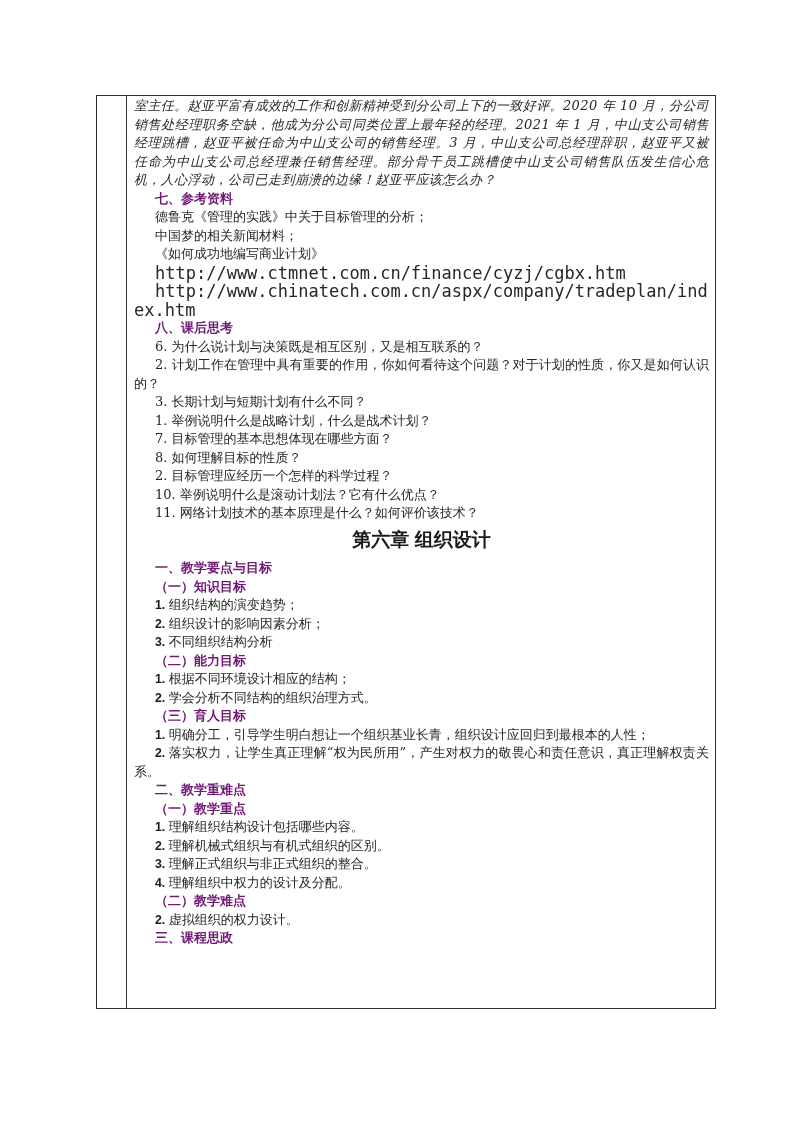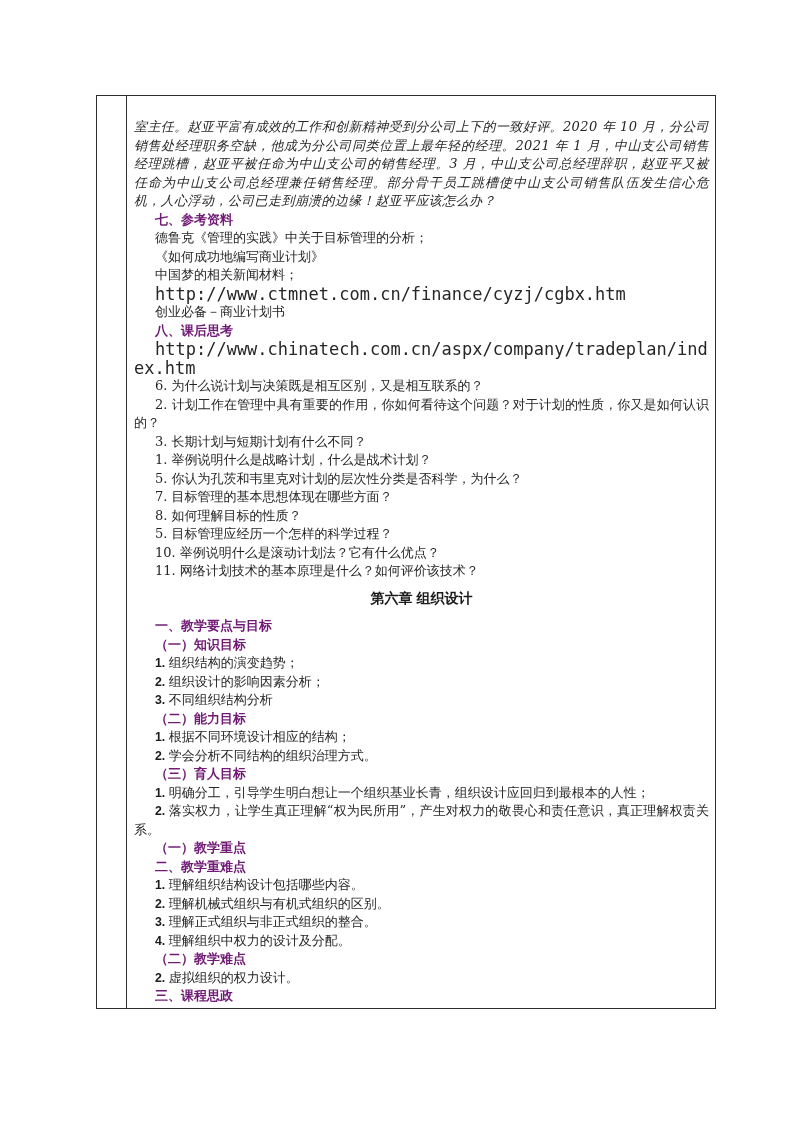--- a/index.html
+++ b/index.html
@@ -26,21 +26,20 @@
   }
   .side-col {
     width: 29px;
     border-right: 1px solid #2e2e2e;
     flex: 0 0 29px;
   }
   .content-col {
     flex: 1;
     padding: 1px 6px 0 7px;
     overflow: hidden;
-    margin-top: 21px;
   }
   p.blk {
     margin: 0;
     font-size: 13px;
     line-height: 18.5px;
     color: #262626;
     word-break: break-all;
   }
   p.case {
     text-align: justify;
@@ -62,21 +61,21 @@
     font-family: "DejaVu Sans Mono", "Liberation Mono", monospace;
     font-size: 17px;
   }
   p.q {
     text-indent: 21px;
     text-align: justify;
   }
   p.chapter {
     text-align: center;
     font-weight: bold;
-    font-size: 14px;
+    font-size: 19px;
     color: #1a1a1a;
     font-family: "Liberation Sans", "DejaVu Sans", sans-serif;
     margin: 8px 0 10px 0;
   }
   p.num {
     text-indent: 21px;
     text-align: justify;
   }
   p.num b {
     font-family: "Liberation Sans", "DejaVu Sans", sans-serif;
@@ -86,50 +85,48 @@
 </style>
 </head>
 <body>
 
 <div class="doc-table">
   <div class="side-col"></div>
   <div class="content-col" id="content-host">
       <p class="blk case">室主任。赵亚平富有成效的工作和创新精神受到分公司上下的一致好评。2020 年 10 月，分公司销售处经理职务空缺，他成为分公司同类位置上最年轻的经理。2021 年 1 月，中山支公司销售经理跳槽，赵亚平被任命为中山支公司的销售经理。3 月，中山支公司总经理辞职，赵亚平又被任命为中山支公司总经理兼任销售经理。部分骨干员工跳槽使中山支公司销售队伍发生信心危机，人心浮动，公司已走到崩溃的边缘！赵亚平应该怎么办？</p>
       <p class="blk h">七、参考资料</p>
       <p class="blk ref">德鲁克《管理的实践》中关于目标管理的分析；</p>
+      <p class="blk ref">中国梦的相关新闻材料；</p>
       <p class="blk ref">《如何成功地编写商业计划》</p>
-      <p class="blk ref">中国梦的相关新闻材料；</p>
       <p class="blk url">http://www.ctmnet.com.cn/finance/cyzj/cgbx.htm</p>
-      <p class="blk ref">创业必备－商业计划书</p>
+      <p class="blk url">http://www.chinatech.com.cn/aspx/company/tradeplan/index.htm</p>
       <p class="blk h">八、课后思考</p>
-      <p class="blk url">http://www.chinatech.com.cn/aspx/company/tradeplan/index.htm</p>
       <p class="blk q">6. 为什么说计划与决策既是相互区别，又是相互联系的？</p>
       <p class="blk q">2. 计划工作在管理中具有重要的作用，你如何看待这个问题？对于计划的性质，你又是如何认识的？</p>
       <p class="blk q">3. 长期计划与短期计划有什么不同？</p>
       <p class="blk q">1. 举例说明什么是战略计划，什么是战术计划？</p>
-      <p class="blk q">5. 你认为孔茨和韦里克对计划的层次性分类是否科学，为什么？</p>
       <p class="blk q">7. 目标管理的基本思想体现在哪些方面？</p>
       <p class="blk q">8. 如何理解目标的性质？</p>
-      <p class="blk q">5. 目标管理应经历一个怎样的科学过程？</p>
+      <p class="blk q">2. 目标管理应经历一个怎样的科学过程？</p>
       <p class="blk q">10. 举例说明什么是滚动计划法？它有什么优点？</p>
       <p class="blk q">11. 网络计划技术的基本原理是什么？如何评价该技术？</p>
       <p class="blk chapter">第六章 组织设计</p>
       <p class="blk h">一、教学要点与目标</p>
       <p class="blk h">（一）知识目标</p>
       <p class="blk num"><b>1. </b><span>组织结构的演变趋势；</span></p>
       <p class="blk num"><b>2. </b><span>组织设计的影响因素分析；</span></p>
       <p class="blk num"><b>3. </b><span>不同组织结构分析</span></p>
       <p class="blk h">（二）能力目标</p>
       <p class="blk num"><b>1. </b><span>根据不同环境设计相应的结构；</span></p>
       <p class="blk num"><b>2. </b><span>学会分析不同结构的组织治理方式。</span></p>
       <p class="blk h">（三）育人目标</p>
       <p class="blk num"><b>1. </b><span>明确分工，引导学生明白想让一个组织基业长青，组织设计应回归到最根本的人性；</span></p>
       <p class="blk num"><b>2. </b><span>落实权力，让学生真正理解“权为民所用”，产生对权力的敬畏心和责任意识，真正理解权责关系。</span></p>
+      <p class="blk h">二、教学重难点</p>
       <p class="blk h">（一）教学重点</p>
-      <p class="blk h">二、教学重难点</p>
       <p class="blk num"><b>1. </b><span>理解组织结构设计包括哪些内容。</span></p>
       <p class="blk num"><b>2. </b><span>理解机械式组织与有机式组织的区别。</span></p>
       <p class="blk num"><b>3. </b><span>理解正式组织与非正式组织的整合。</span></p>
       <p class="blk num"><b>4. </b><span>理解组织中权力的设计及分配。</span></p>
       <p class="blk h">（二）教学难点</p>
       <p class="blk num"><b>2. </b><span>虚拟组织的权力设计。</span></p>
       <p class="blk h">三、课程思政</p>
     </div>
 </div>
 

